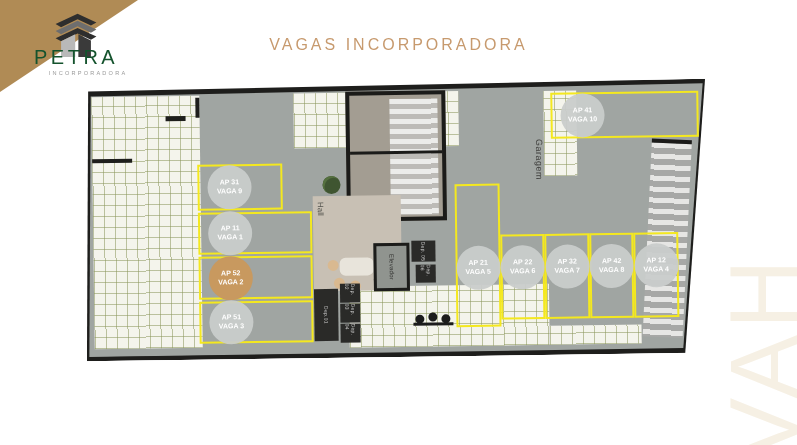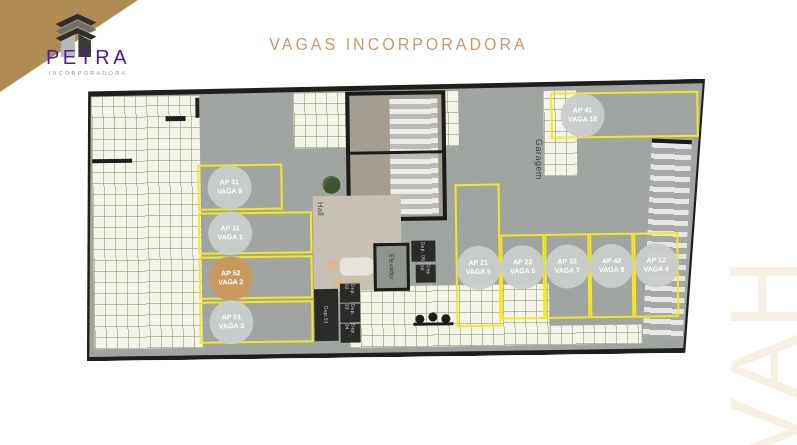--- a/index.html
+++ b/index.html
@@ -8,22 +8,22 @@
     background:#ffffff;font-family:"Liberation Sans", sans-serif;
   }
   
   .corner-triangle{
     position:absolute;left:0;top:0;width:138px;height:92px;
     background:#B08B55;
     clip-path:polygon(0 0,100% 0,0 100%);
   }
   .logo-icon{position:absolute;left:49px;top:13px;width:54px;height:44px;}
   .brand-name{
-    position:absolute;left:34px;top:46px;width:108px;text-align:center;
-    font-size:20px;letter-spacing:3.5px;color:#4c1d95;font-weight:400;
+    position:absolute;left:34px;top:46px;width:108px;
+    font-size:20px;letter-spacing:3.5px;color:#14532d;font-weight:400;
   }
   .brand-sub{
     position:absolute;left:34px;top:70px;width:108px;text-align:center;
     font-size:5.6px;letter-spacing:2.2px;color:#9A9A9A;
   }
   .page-title{
     position:absolute;left:0;top:36px;width:797px;text-align:center;
     font-size:16px;letter-spacing:3px;color:#C79A6E;font-weight:400;
   }
   

